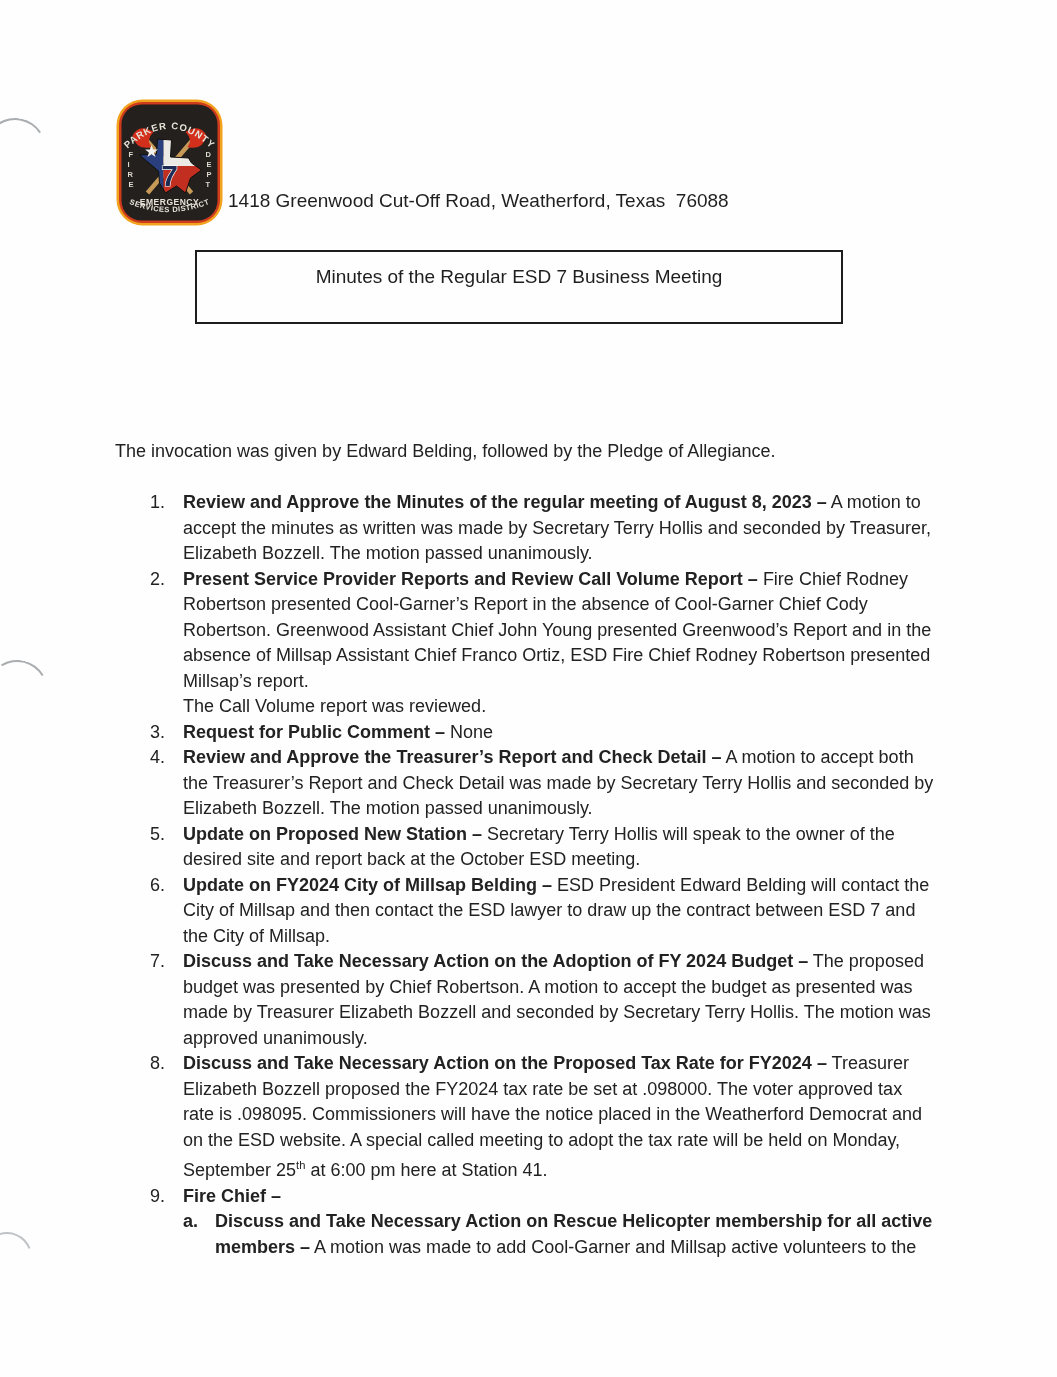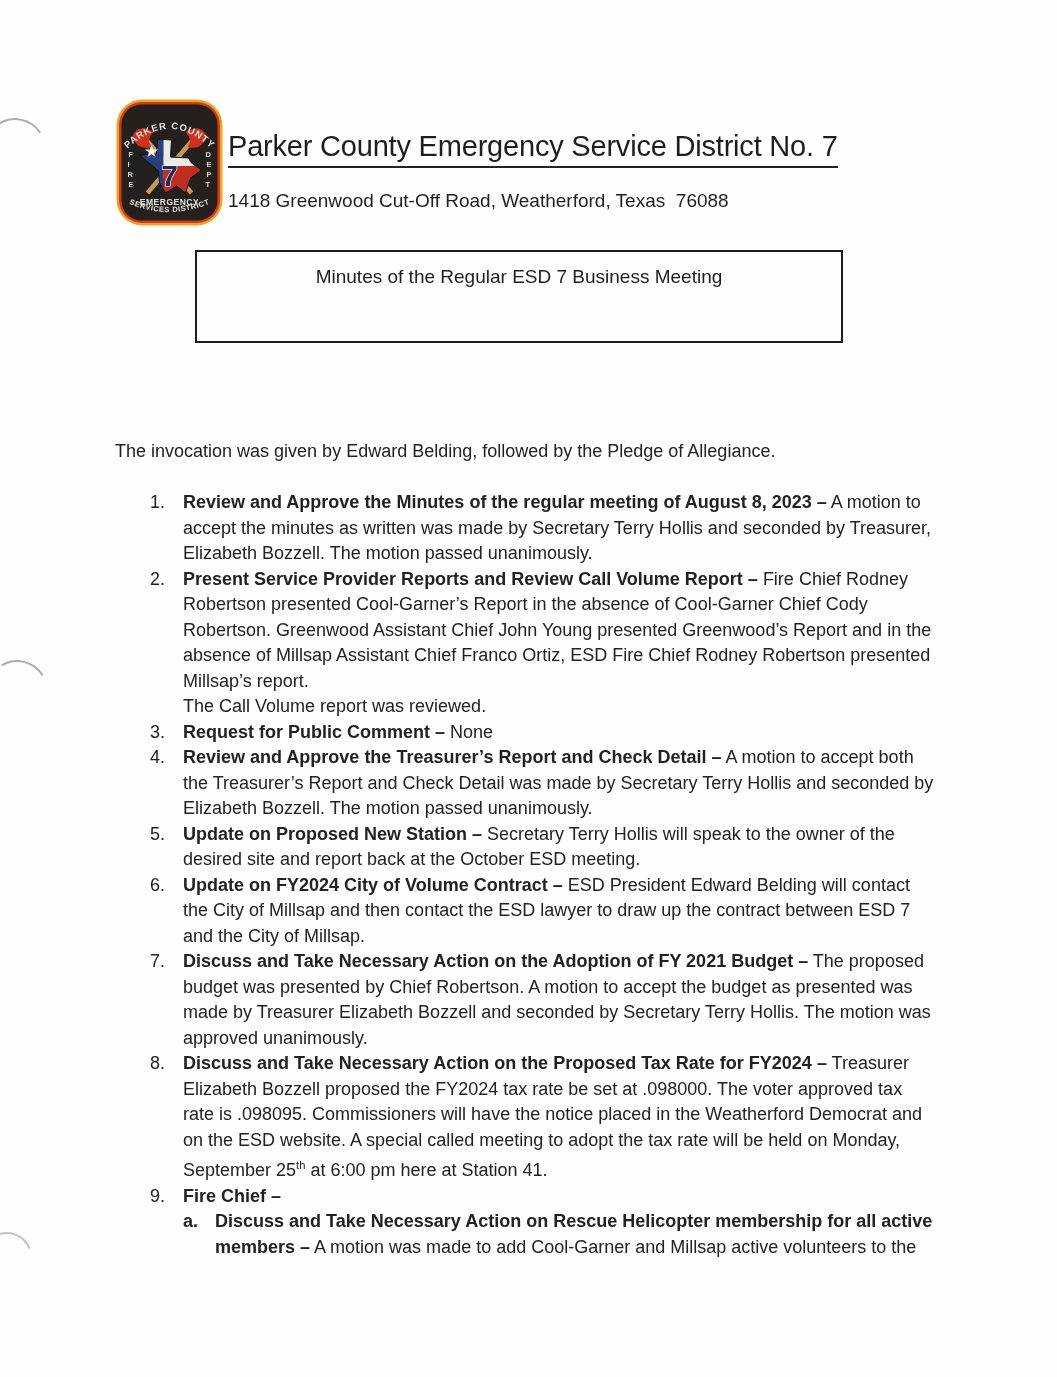--- a/index.html
+++ b/index.html
@@ -25,21 +25,21 @@
     position:absolute;left:228px;top:130px;
     font-size:29px;letter-spacing:-0.2px;color:#1e1e1e;
     border-bottom:2px solid #242424;padding-bottom:3px;white-space:nowrap;
   }
   .address{
     position:absolute;left:228px;top:190px;width:595px;
     font-size:19px;color:#1f1f1f;
   }
 
   .meeting-box{
-    position:absolute;left:195px;top:250px;width:648px;height:93px;
+    position:absolute;left:195px;top:250px;width:648px;height:74px;
     border:2px solid #1d1d1d;background:#fefefe;
     display:flex;flex-direction:column;align-items:center;
     padding-top:14px;box-sizing:border-box;
     font-size:19px;color:#1e1e1e;
   }
   .meeting-box .line2{display:flex;gap:38px;}
 
   .para{position:absolute;left:115px;width:830px;font-size:18px;color:#222;}
   .para-1{top:389px;}
   .para-2{top:441px;}
@@ -108,21 +108,20 @@
         <text x="93" y="80">P</text>
         <text x="92" y="90">T</text>
       </g>
       <text x="56" y="108" font-size="8.5" font-weight="bold" fill="#e8e4da" text-anchor="middle" letter-spacing="0.5">EMERGENCY</text>
       <text font-size="7.5" font-weight="bold" fill="#e8e4da" letter-spacing="0.5">
         <textPath href="#botArc" startOffset="50%" text-anchor="middle">SERVICES DISTRICT</textPath>
       </text>
     </svg>
   </div>
 
-  <div class="title">Parker County Emergency Service District No. 7</div>
   <div class="address">1418 Greenwood Cut-Off Road, Weatherford, Texas&nbsp; 76088</div>
 
   <div class="meeting-box">
     <div>Minutes of the Regular ESD 7 Business Meeting</div>
   </div>
 
   <div class="para para-2">The invocation was given by Edward Belding, followed by the Pledge of Allegiance.</div>
 
   <div class="minutes-list">
 
@@ -158,28 +157,28 @@
     <div class="li">
       <span class="num">5.</span>
       <div class="body">
         <span class="b">Update on Proposed New Station –</span><span> Secretary Terry Hollis will speak to the owner of the desired site and report back at the October ESD meeting.</span>
       </div>
     </div>
 
     <div class="li">
       <span class="num">6.</span>
       <div class="body">
-        <span class="b">Update on FY2024 City of Volume Contract –</span><span> ESD President Edward Belding will contact the City of Millsap and then contact the ESD lawyer to draw up the contract between ESD 7 and the City of Millsap.</span>
+        <span class="b">Update on FY2024 City of Millsap Belding –</span><span> ESD President Edward Belding will contact the City of Millsap and then contact the ESD lawyer to draw up the contract between ESD 7 and the City of Millsap.</span>
       </div>
     </div>
 
     <div class="li">
       <span class="num">7.</span>
       <div class="body">
-        <span class="b">Discuss and Take Necessary Action on the Adoption of FY 2021 Budget –</span><span> The proposed budget was presented by Chief Robertson.  A motion to accept the budget as presented was made by Treasurer Elizabeth Bozzell and seconded by Secretary Terry Hollis.  The motion was approved unanimously.</span>
+        <span class="b">Discuss and Take Necessary Action on the Adoption of FY 2024 Budget –</span><span> The proposed budget was presented by Chief Robertson.  A motion to accept the budget as presented was made by Treasurer Elizabeth Bozzell and seconded by Secretary Terry Hollis.  The motion was approved unanimously.</span>
       </div>
     </div>
 
     <div class="li">
       <span class="num">8.</span>
       <div class="body">
         <span class="b">Discuss and Take Necessary Action on the Proposed Tax Rate for FY2024 –</span><span> Treasurer Elizabeth Bozzell proposed the FY2024 tax rate be set at .098000.  The voter approved tax rate is .098095.  Commissioners will have the notice placed in the Weatherford Democrat and on the ESD website.  A special called meeting to adopt the tax rate will be held on Monday, September 25</span><sup>th</sup><span> at 6:00 pm here at Station 41.</span>
       </div>
     </div>
 

